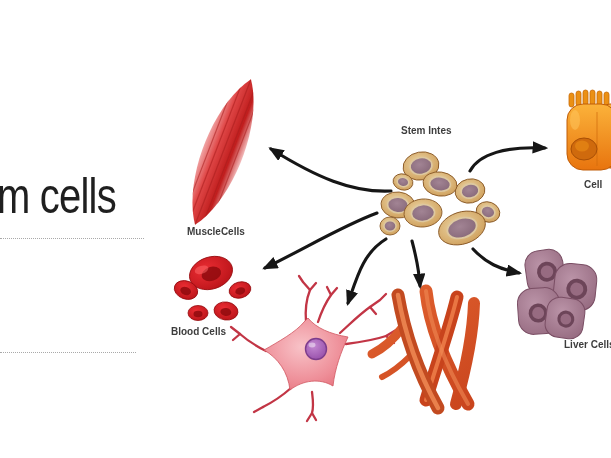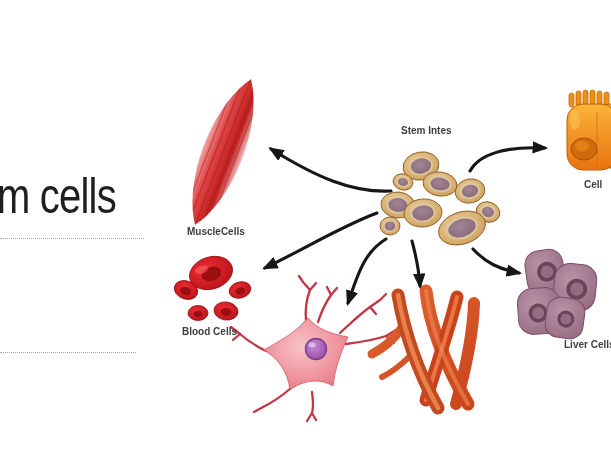--- a/index.html
+++ b/index.html
@@ -7,21 +7,21 @@
          font-family:"Liberation Sans",sans-serif;}
   .slide-title{position:absolute;left:-3px;top:171px;font-size:50px;font-weight:400;
          color:#1f1f1f;letter-spacing:-1px;line-height:1;white-space:nowrap;
          transform:scaleX(.8);transform-origin:0 50%;}
   .dotted-line{position:absolute;left:0;border-top:1px dotted #a9a9a9;height:0;}
   .dotted-line.one{top:238px;width:144px;}
   .dotted-line.two{top:352px;width:136px;}
   .cell-label{position:absolute;font-size:10px;font-weight:600;color:#3d3d3d;white-space:nowrap;}
   .lbl-stem{left:401px;top:125px;}
   .lbl-muscle{left:187px;top:226px;}
-  .lbl-blood{left:182px;top:326px;}
+  .lbl-blood{left:171px;top:326px;}
   .lbl-liver{left:564px;top:339px;}
   .lbl-intestinal{left:584px;top:179px;}
   svg.diagram{position:absolute;left:0;top:0;}
 </style>
 </head>
 <body>
 
 <div class="stage">
 
   <div class="slide-title">m cells</div>

